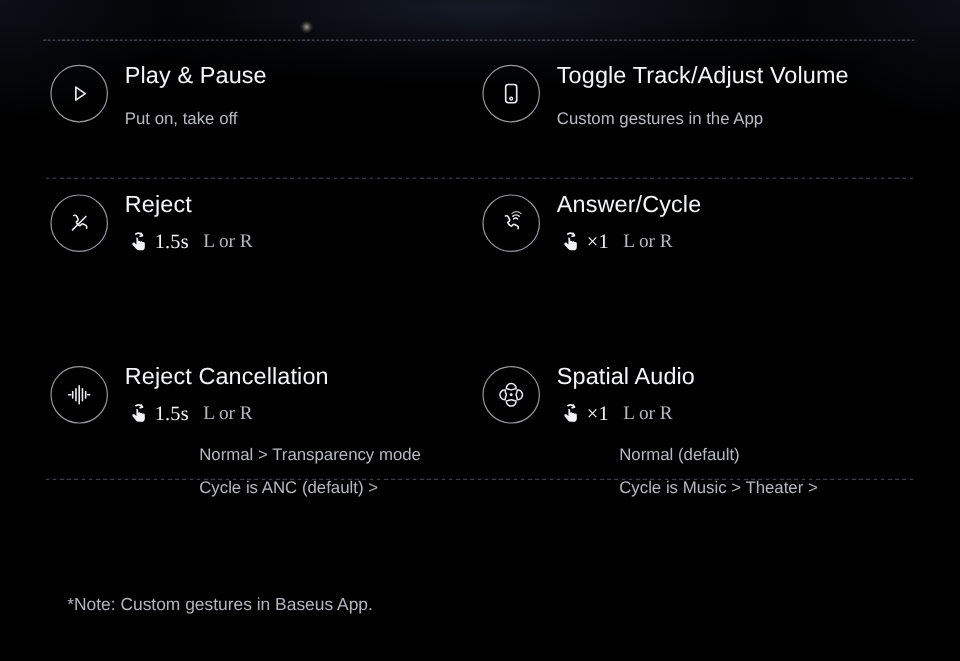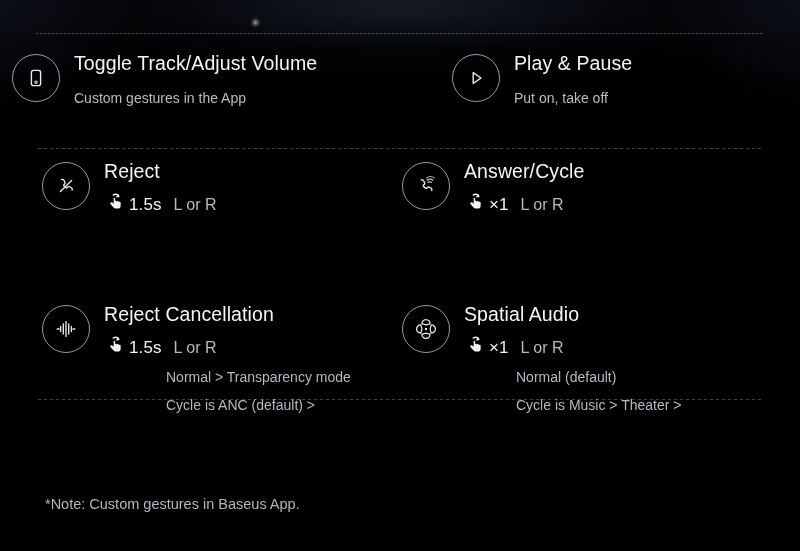--- a/index.html
+++ b/index.html
@@ -126,22 +126,22 @@
   .subtitle {
     color: #b9bcc2;
     font-size: 14px;
     line-height: 20px;
     margin-top: 12px;
     white-space: nowrap;
   }
 
   .gesture-line {
     display: flex;
-    align-items: center;
     margin-top: 7px;
+    font-family: Liberation Serif, serif;
   }
   .tap-icon {
     flex: 0 0 auto;
     margin-right: 2px;
   }
   .gesture-amount {
     color: #f2f3f5;
     font-size: 17px;
     line-height: 22px;
     letter-spacing: 0.1px;
@@ -158,61 +158,61 @@
     font-size: 14px;
     line-height: 23px;
     margin-top: 5px;
     margin-left: 62px;
     white-space: nowrap;
   }
   .cycle-right { margin-left: 52px; }
 
   .note {
     position: absolute;
-    left: 45px;
+    left: 56px;
     top: 494px;
     color: #b3b6bd;
     font-size: 14.5px;
     line-height: 20px;
   }
 </style>
 </head>
 <body>
 
 <div class="top-haze"></div>
 <div class="corner-haze-l"></div>
 <div class="corner-haze-r"></div>
 <div class="top-rule"></div>
 <div class="top-dot"></div>
 
 <div class="grid">
 
   <div class="row row-1">
+    <div class="cell cell-left">
+      <div class="icon-wrap">
+        <svg width="24" height="24" viewBox="0 0 24 24" fill="none">
+          <path d="M9.2 6.6 L17 12 L9.2 17.4 Z" stroke="#e8eaee" stroke-width="1.4" stroke-linejoin="round" fill="none"></path>
+        </svg>
+      </div>
+      <div class="texts">
+        <div class="title">Play &amp; Pause</div>
+        <div class="subtitle">Put on, take off</div>
+      </div>
+    </div>
+
     <div class="cell cell-right">
       <div class="icon-wrap">
         <svg width="24" height="24" viewBox="0 0 24 24" fill="none">
           <rect x="7.4" y="4.4" width="9.2" height="15.2" rx="2.2" stroke="#e8eaee" stroke-width="1.4" fill="none"></rect>
           <circle cx="12" cy="16.2" r="1.15" stroke="#e8eaee" stroke-width="1.1" fill="none"></circle>
         </svg>
       </div>
       <div class="texts">
         <div class="title">Toggle Track/Adjust Volume</div>
         <div class="subtitle">Custom gestures in the App</div>
-      </div>
-    </div>
-
-    <div class="cell cell-left">
-      <div class="icon-wrap">
-        <svg width="24" height="24" viewBox="0 0 24 24" fill="none">
-          <path d="M9.2 6.6 L17 12 L9.2 17.4 Z" stroke="#e8eaee" stroke-width="1.4" stroke-linejoin="round" fill="none"></path>
-        </svg>
-      </div>
-      <div class="texts">
-        <div class="title">Play &amp; Pause</div>
-        <div class="subtitle">Put on, take off</div>
       </div>
     </div>
     <div class="divider div-1"></div>
   </div>
 
   <div class="row row-2">
     <div class="cell cell-left">
       <div class="icon-wrap">
         <svg width="24" height="24" viewBox="0 0 24 24" fill="none">
           <path d="M7.6 5.6c1.3-.6 2.2.2 2.6 1.1l.8 1.8c.25.6.1 1.1-.35 1.5l-.8.7c-.2.2-.25.45-.1.75.5 1 1.5 2 2.5 2.5.3.15.55.1.75-.1l.7-.8c.4-.45.9-.6 1.5-.35l1.8.8c.9.4 1.7 1.3 1.1 2.6" stroke="#e8eaee" stroke-width="1.35" stroke-linecap="round" fill="none"></path>

